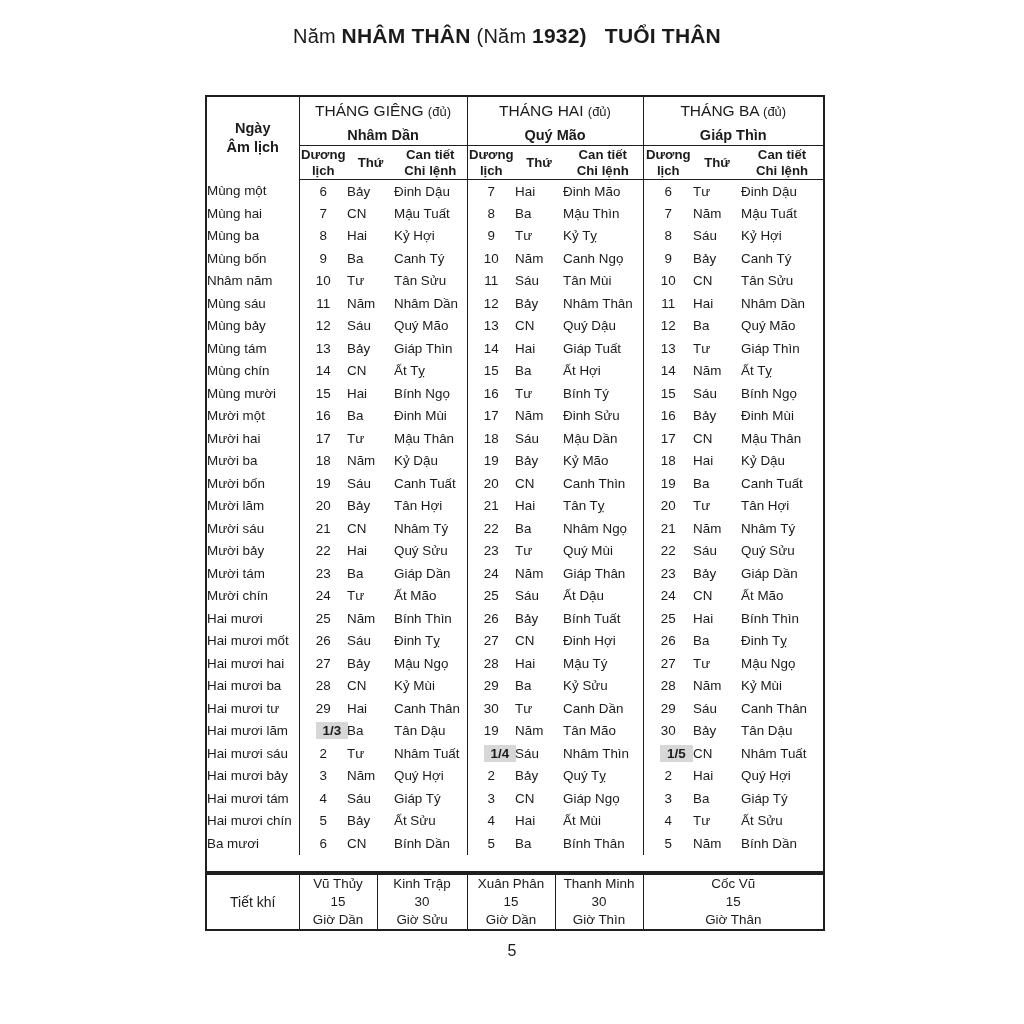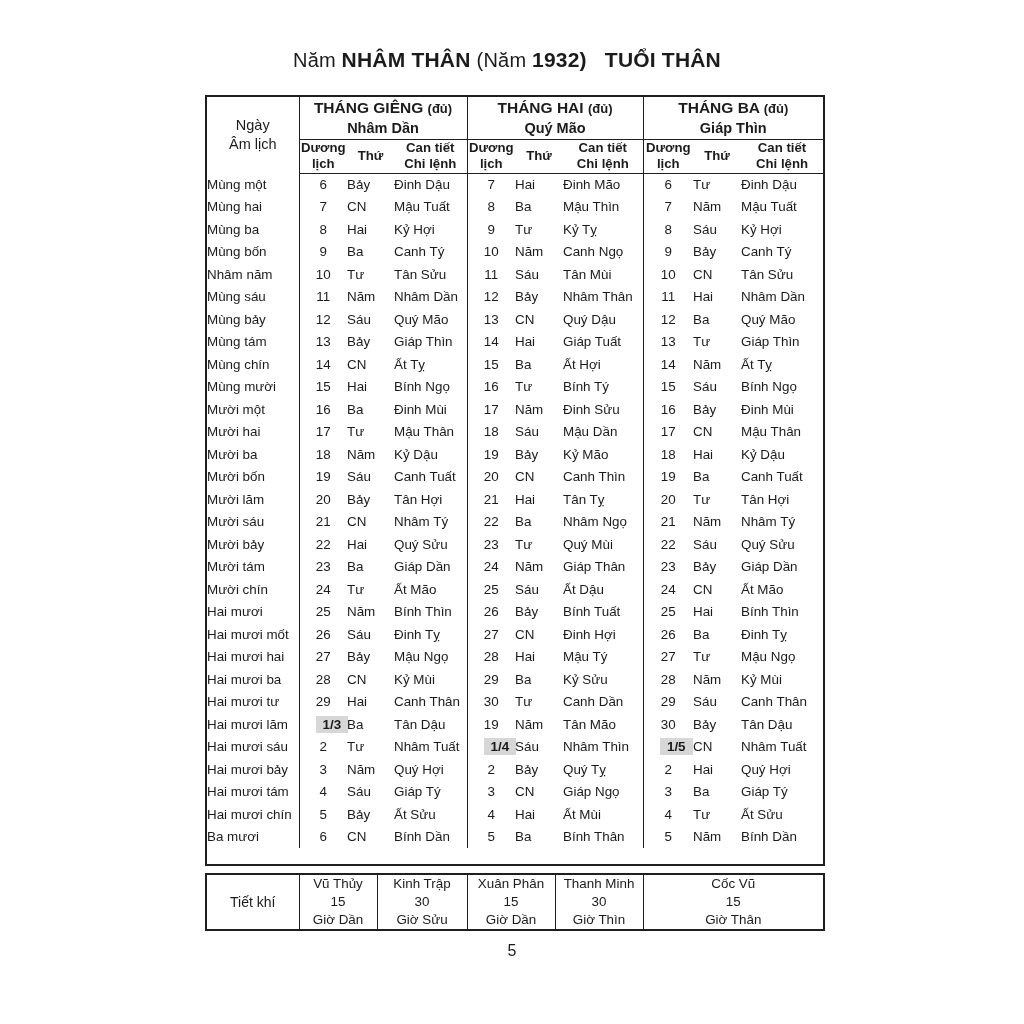--- a/index.html
+++ b/index.html
@@ -4,42 +4,42 @@
 <style>
   * { margin: 0; padding: 0; box-sizing: border-box; }
   html, body { background: #ffffff; }
   body {
     width: 1024px; height: 1024px;
     font-family: "Liberation Sans", sans-serif;
     color: #1b1b1b;
   }
   .page { position: relative; width: 1024px; height: 1024px; background: #fff; overflow: hidden; }
 
-  .title-block { position: absolute; top: 48px; left: 0; width: 1014px; text-align: center; }
+  .title-block { position: absolute; top: 24px; left: 0; width: 1014px; text-align: center; }
   .title-line1 { font-size: 20px; letter-spacing: .2px; white-space: pre; }
   .title-line1 .b { font-weight: bold; font-size: 21px; }
   .title-line2 { font-size: 17px; font-weight: bold; margin-top: 7px; letter-spacing: .6px; }
 
   table.cal {
     position: absolute; left: 205px; top: 95px; width: 618px;
     border-collapse: collapse; table-layout: fixed;
     border: 2px solid #1f1f1f;
   }
   table.cal th, table.cal td { padding: 0; }
 
   .day-head {
     border-right: 1.6px solid #1f1f1f;
-    font-size: 14.5px; font-weight: normal; text-align: center;
+    font-size: 14.5px; font-weight: bold; text-align: center;
     line-height: 19px; vertical-align: middle;
   }
   .month-head {
     border-bottom: 1.6px solid #1f1f1f;
     height: 43px; text-align: center; vertical-align: middle;
   }
-  .month-head .mt { font-size: 15.5px; font-weight: bold; line-height: 21px; }
+  .month-head .mt { font-size: 15.5px; font-weight: normal; line-height: 28px; }
   .month-head .mt .du { font-size: 13px; }
   .month-head .mc { font-size: 14.5px; font-weight: bold; line-height: 19px; }
   .g-start { border-left: 1.6px solid #1f1f1f; }
 
   tr.sub th {
     border-bottom: 1.6px solid #1f1f1f;
     font-weight: bold; font-size: 13.2px; line-height: 16px;
     height: 34px; vertical-align: middle; text-align: center;
   }
 

